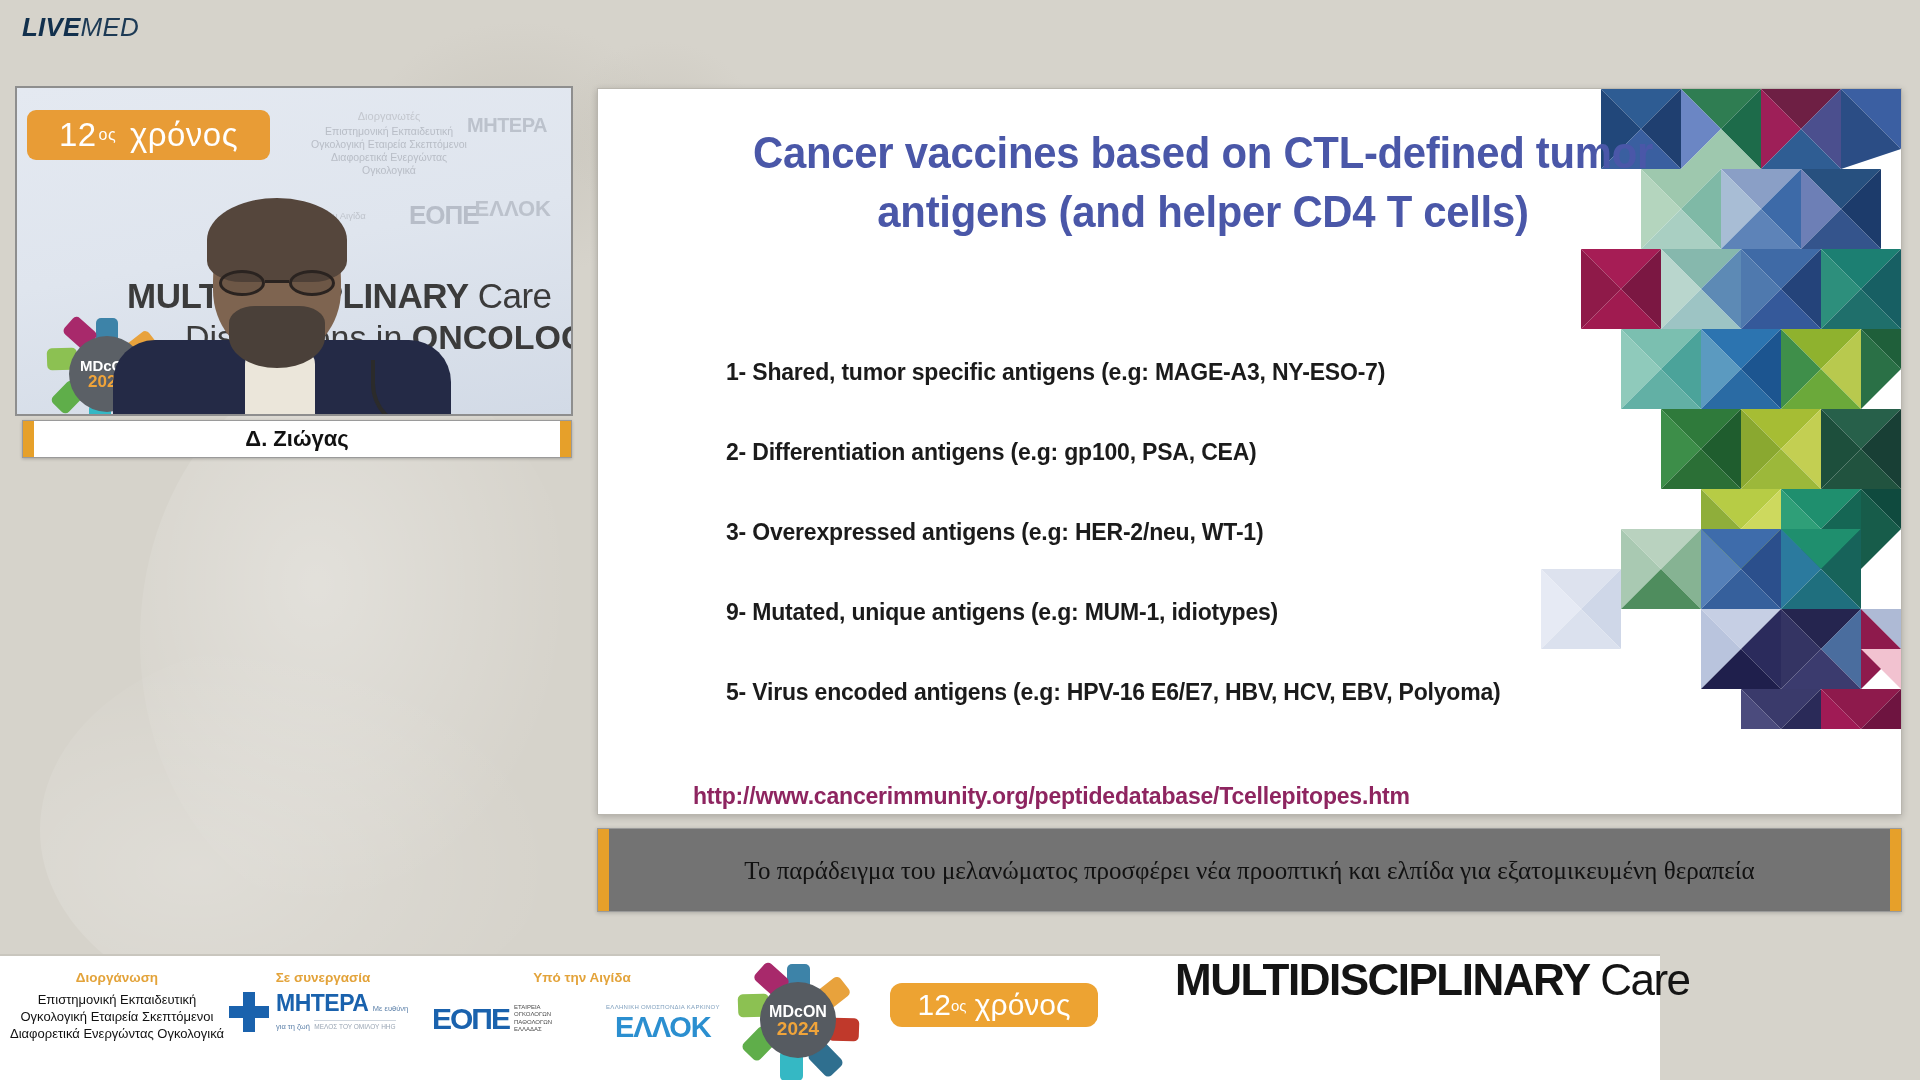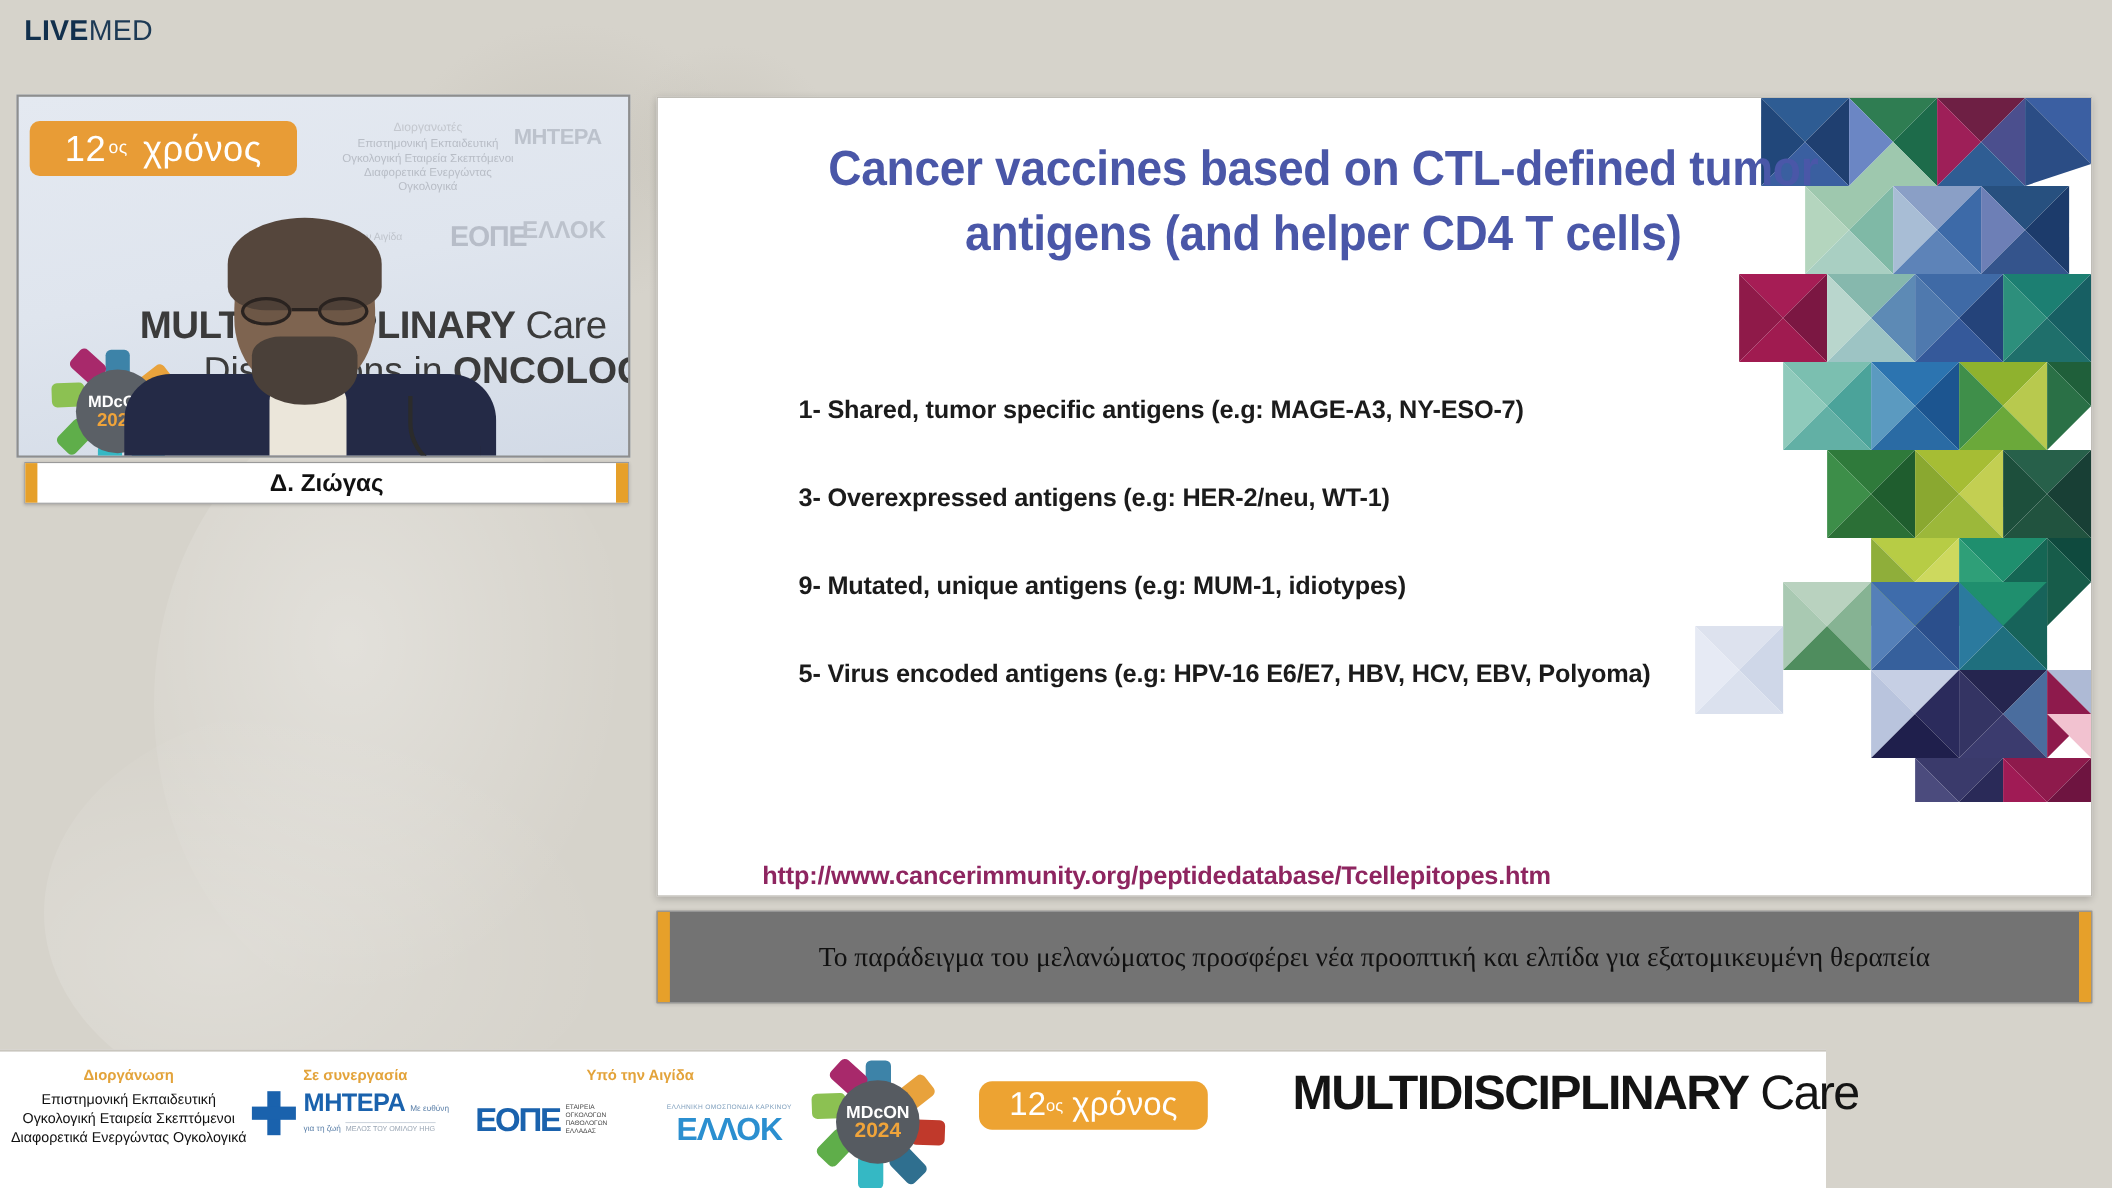--- a/index.html
+++ b/index.html
@@ -19,21 +19,21 @@
           background: radial-gradient(ellipse at 40% 40%, rgba(255,255,255,.30), rgba(255,255,255,0) 68%); }
   .wm-2 { left: 360px; top: 20px; width: 320px; height: 260px;
           background: radial-gradient(ellipse at 50% 50%, rgba(190,186,176,.45), rgba(190,186,176,0) 70%); }
   .wm-3 { left: 560px; top: 40px; width: 200px; height: 180px;
           background: radial-gradient(ellipse at 50% 50%, rgba(198,194,184,.55), rgba(198,194,184,0) 70%); }
   .wm-4 { left: 40px; top: 640px; width: 520px; height: 380px;
           background: radial-gradient(ellipse at 30% 60%, rgba(255,255,255,.22), rgba(255,255,255,0) 70%); }
 
   
   .topbar {
-    position: absolute; left: 0; top: 0; width: 1732px; height: 68px;
+    position: absolute; left: 0; top: 0; width: 1732px; height: 68px; font-style: italic;
   }
   .brand {
     position: absolute; left: 22px; top: 14px;
     font-size: 26px; letter-spacing: .2px; line-height: 1;
     color: #12304d;
   }
   .brand .b-strong { font-weight: 700; }
   .brand .b-light  { font-weight: 400; color: #1d3a55; }
 
   
@@ -252,21 +252,21 @@
   .wheel i { position: absolute; width: 23px; height: 31px; border-radius: 5px; }
 
   .yr-badge {
     position: absolute; left: 890px; top: 27px;
     width: 208px; height: 44px; background: #eda332; border-radius: 12px;
     color: #fff; font-size: 30px; display: flex; align-items: center; justify-content: center;
   }
   .yr-badge sup { font-size: 15px; vertical-align: super; }
 
   .conf-title {
-    position: absolute; left: 1175px; top: 16px; width: 740px;
+    position: absolute; left: 1175px; top: 2px; width: 740px;
     color: #141414; line-height: 1;
   }
   .conf-l1 { font-size: 44px; letter-spacing: -1.5px; white-space: nowrap; }
   .conf-l1 .bold { font-weight: 800; }
   .conf-l1 .reg  { font-weight: 400; }
   .conf-l2 { font-size: 44px; letter-spacing: -1.5px; margin-top: 6px; white-space: nowrap; }
   .conf-l2 .reg  { font-weight: 400; }
   .conf-l2 .bold { font-weight: 800; }
 </style>
 </head>
@@ -467,20 +467,21 @@
         <polygon points="300,600 340,640 300,640" fill="#a01b55"></polygon>
         <polygon points="380,600 340,640 380,640" fill="#6e1440"></polygon>
       </g>
     </svg>
   </div>
 
   <div class="slide-title">Cancer vaccines based on CTL-defined tumor antigens (and helper CD4 T cells)</div>
 
   <ul class="slide-list">
     <li>1- Shared, tumor specific antigens (e.g: MAGE-A3, NY-ESO-7)</li>
+    <li>2- Differentiation antigens (e.g: gp100, PSA, CEA)</li>
     <li>3- Overexpressed antigens (e.g: HER-2/neu, WT-1)</li>
     <li>9- Mutated, unique antigens (e.g: MUM-1, idiotypes)</li>
     <li>5- Virus encoded antigens (e.g: HPV-16 E6/E7, HBV, HCV, EBV, Polyoma)</li>
   </ul>
 
   <div class="slide-url">http://www.cancerimmunity.org/peptidedatabase/Tcellepitopes.htm</div>
 
 </div>
 
 <div class="caption">

